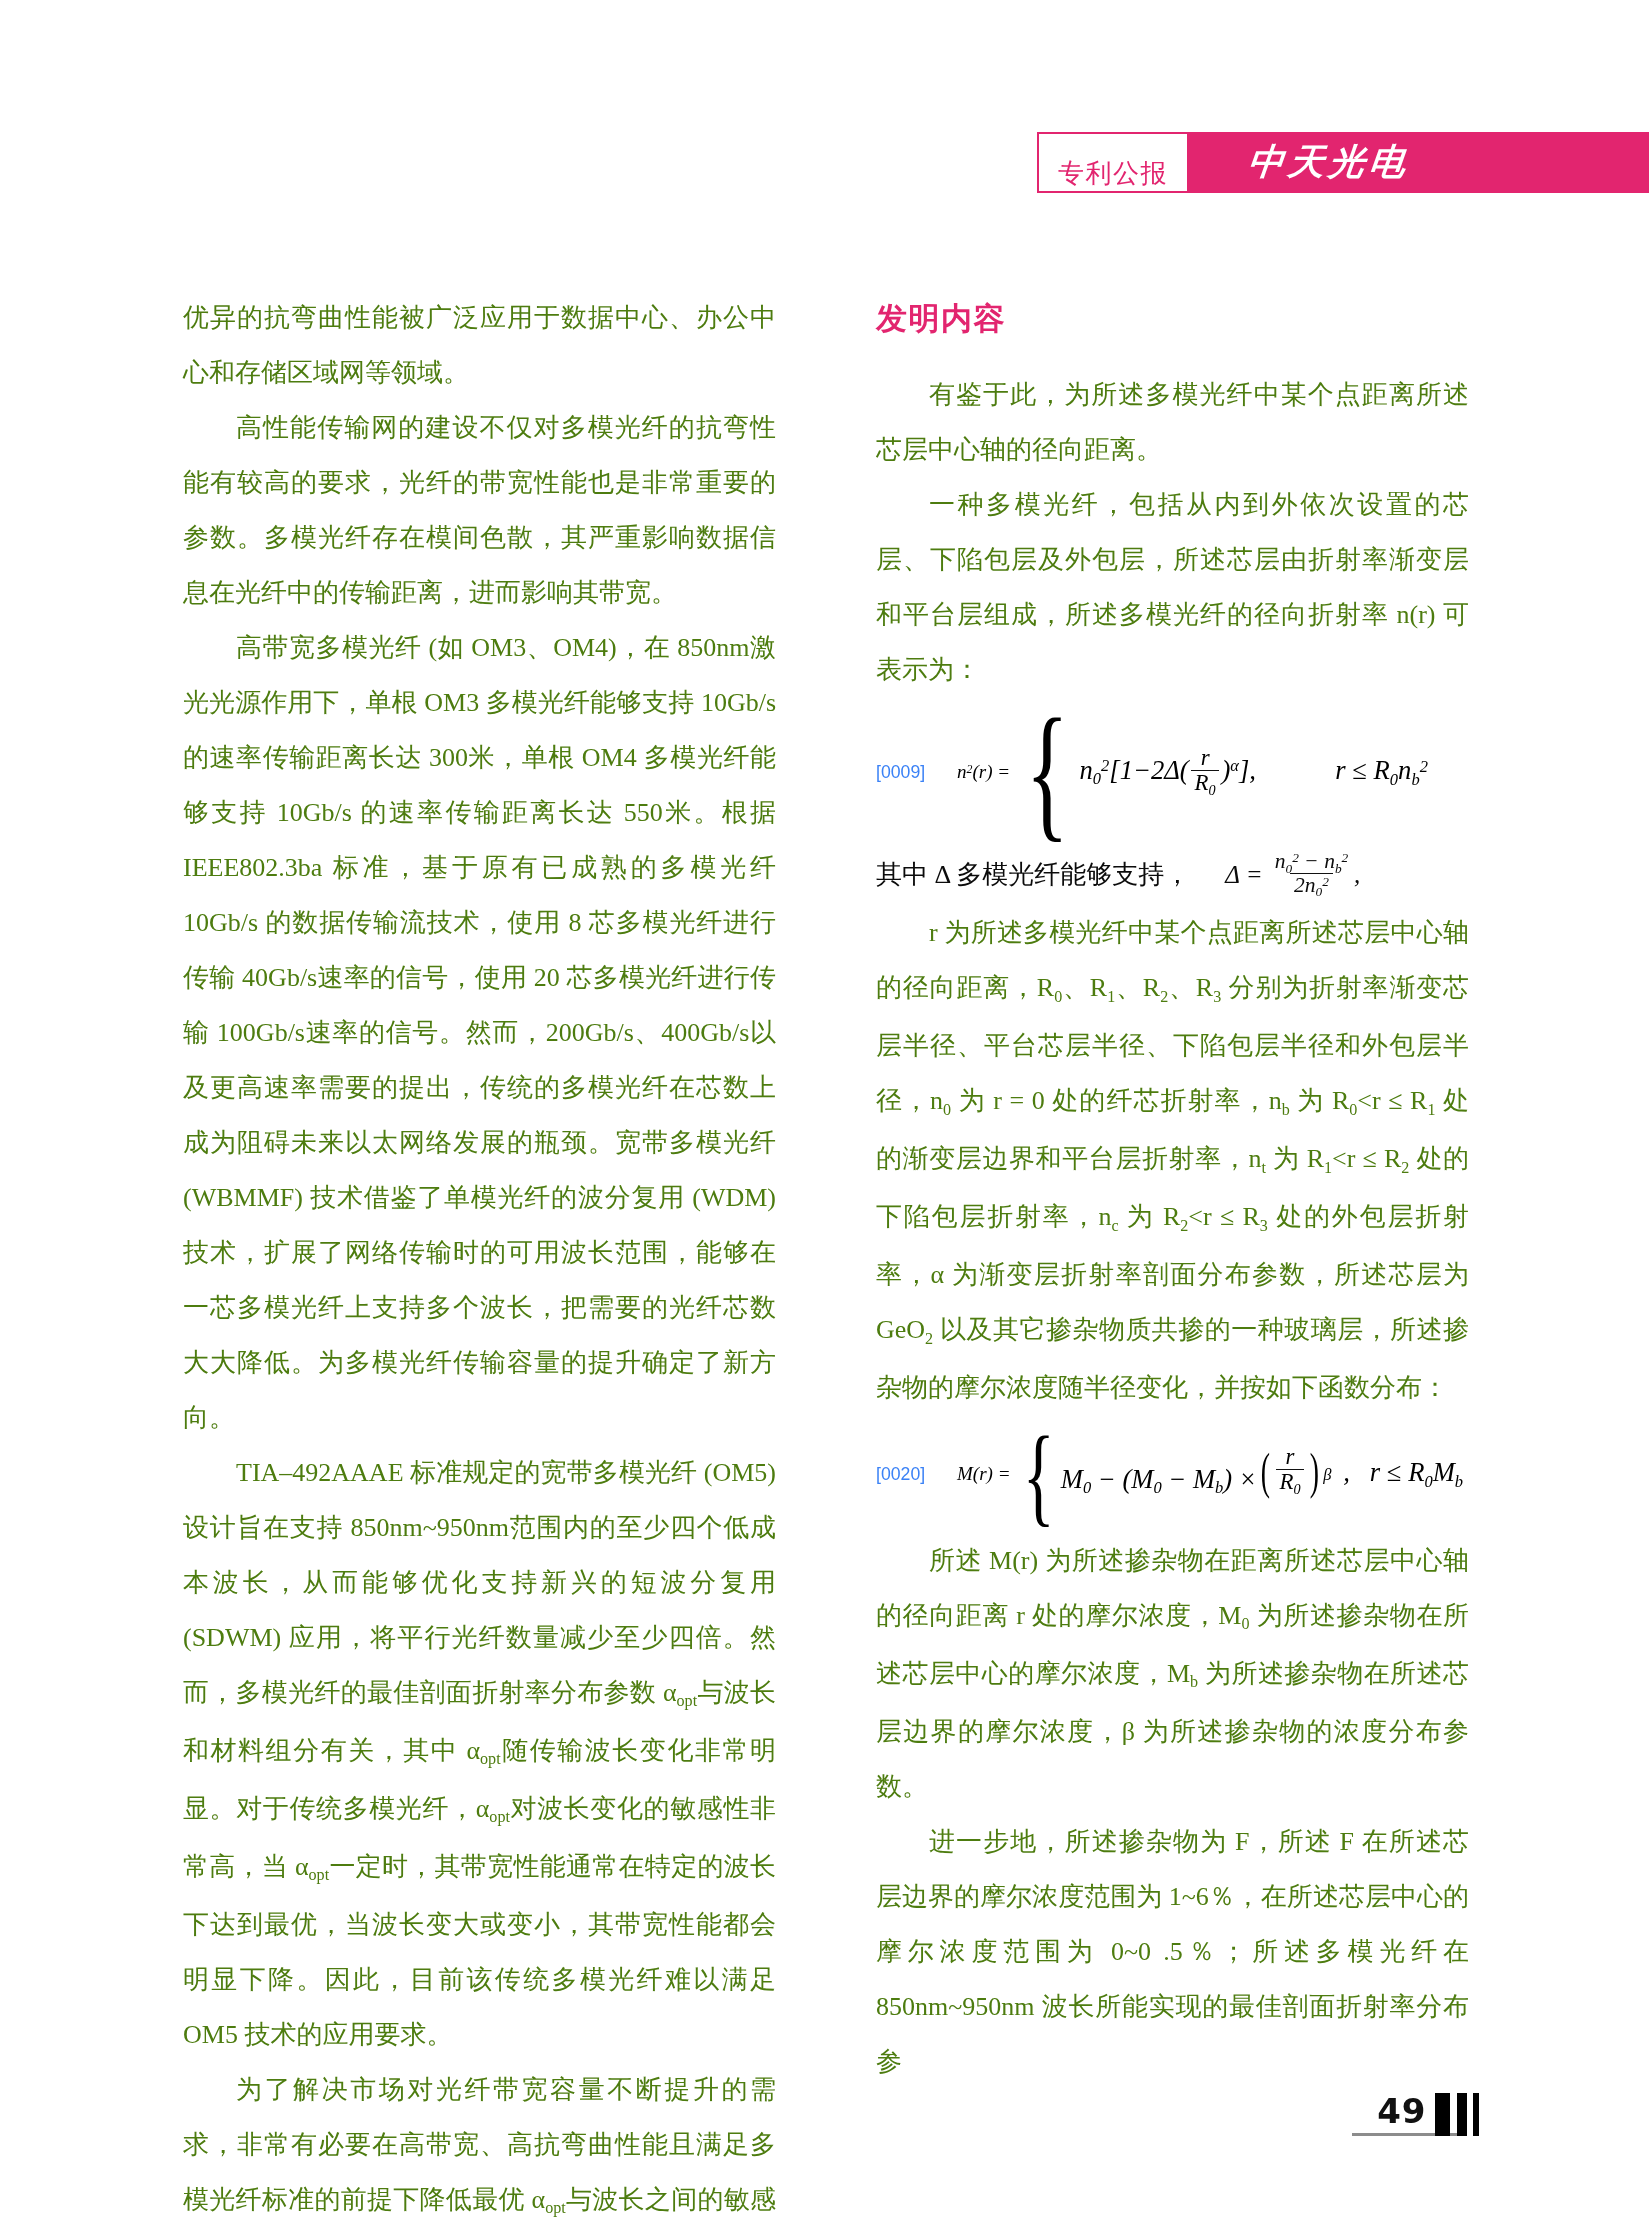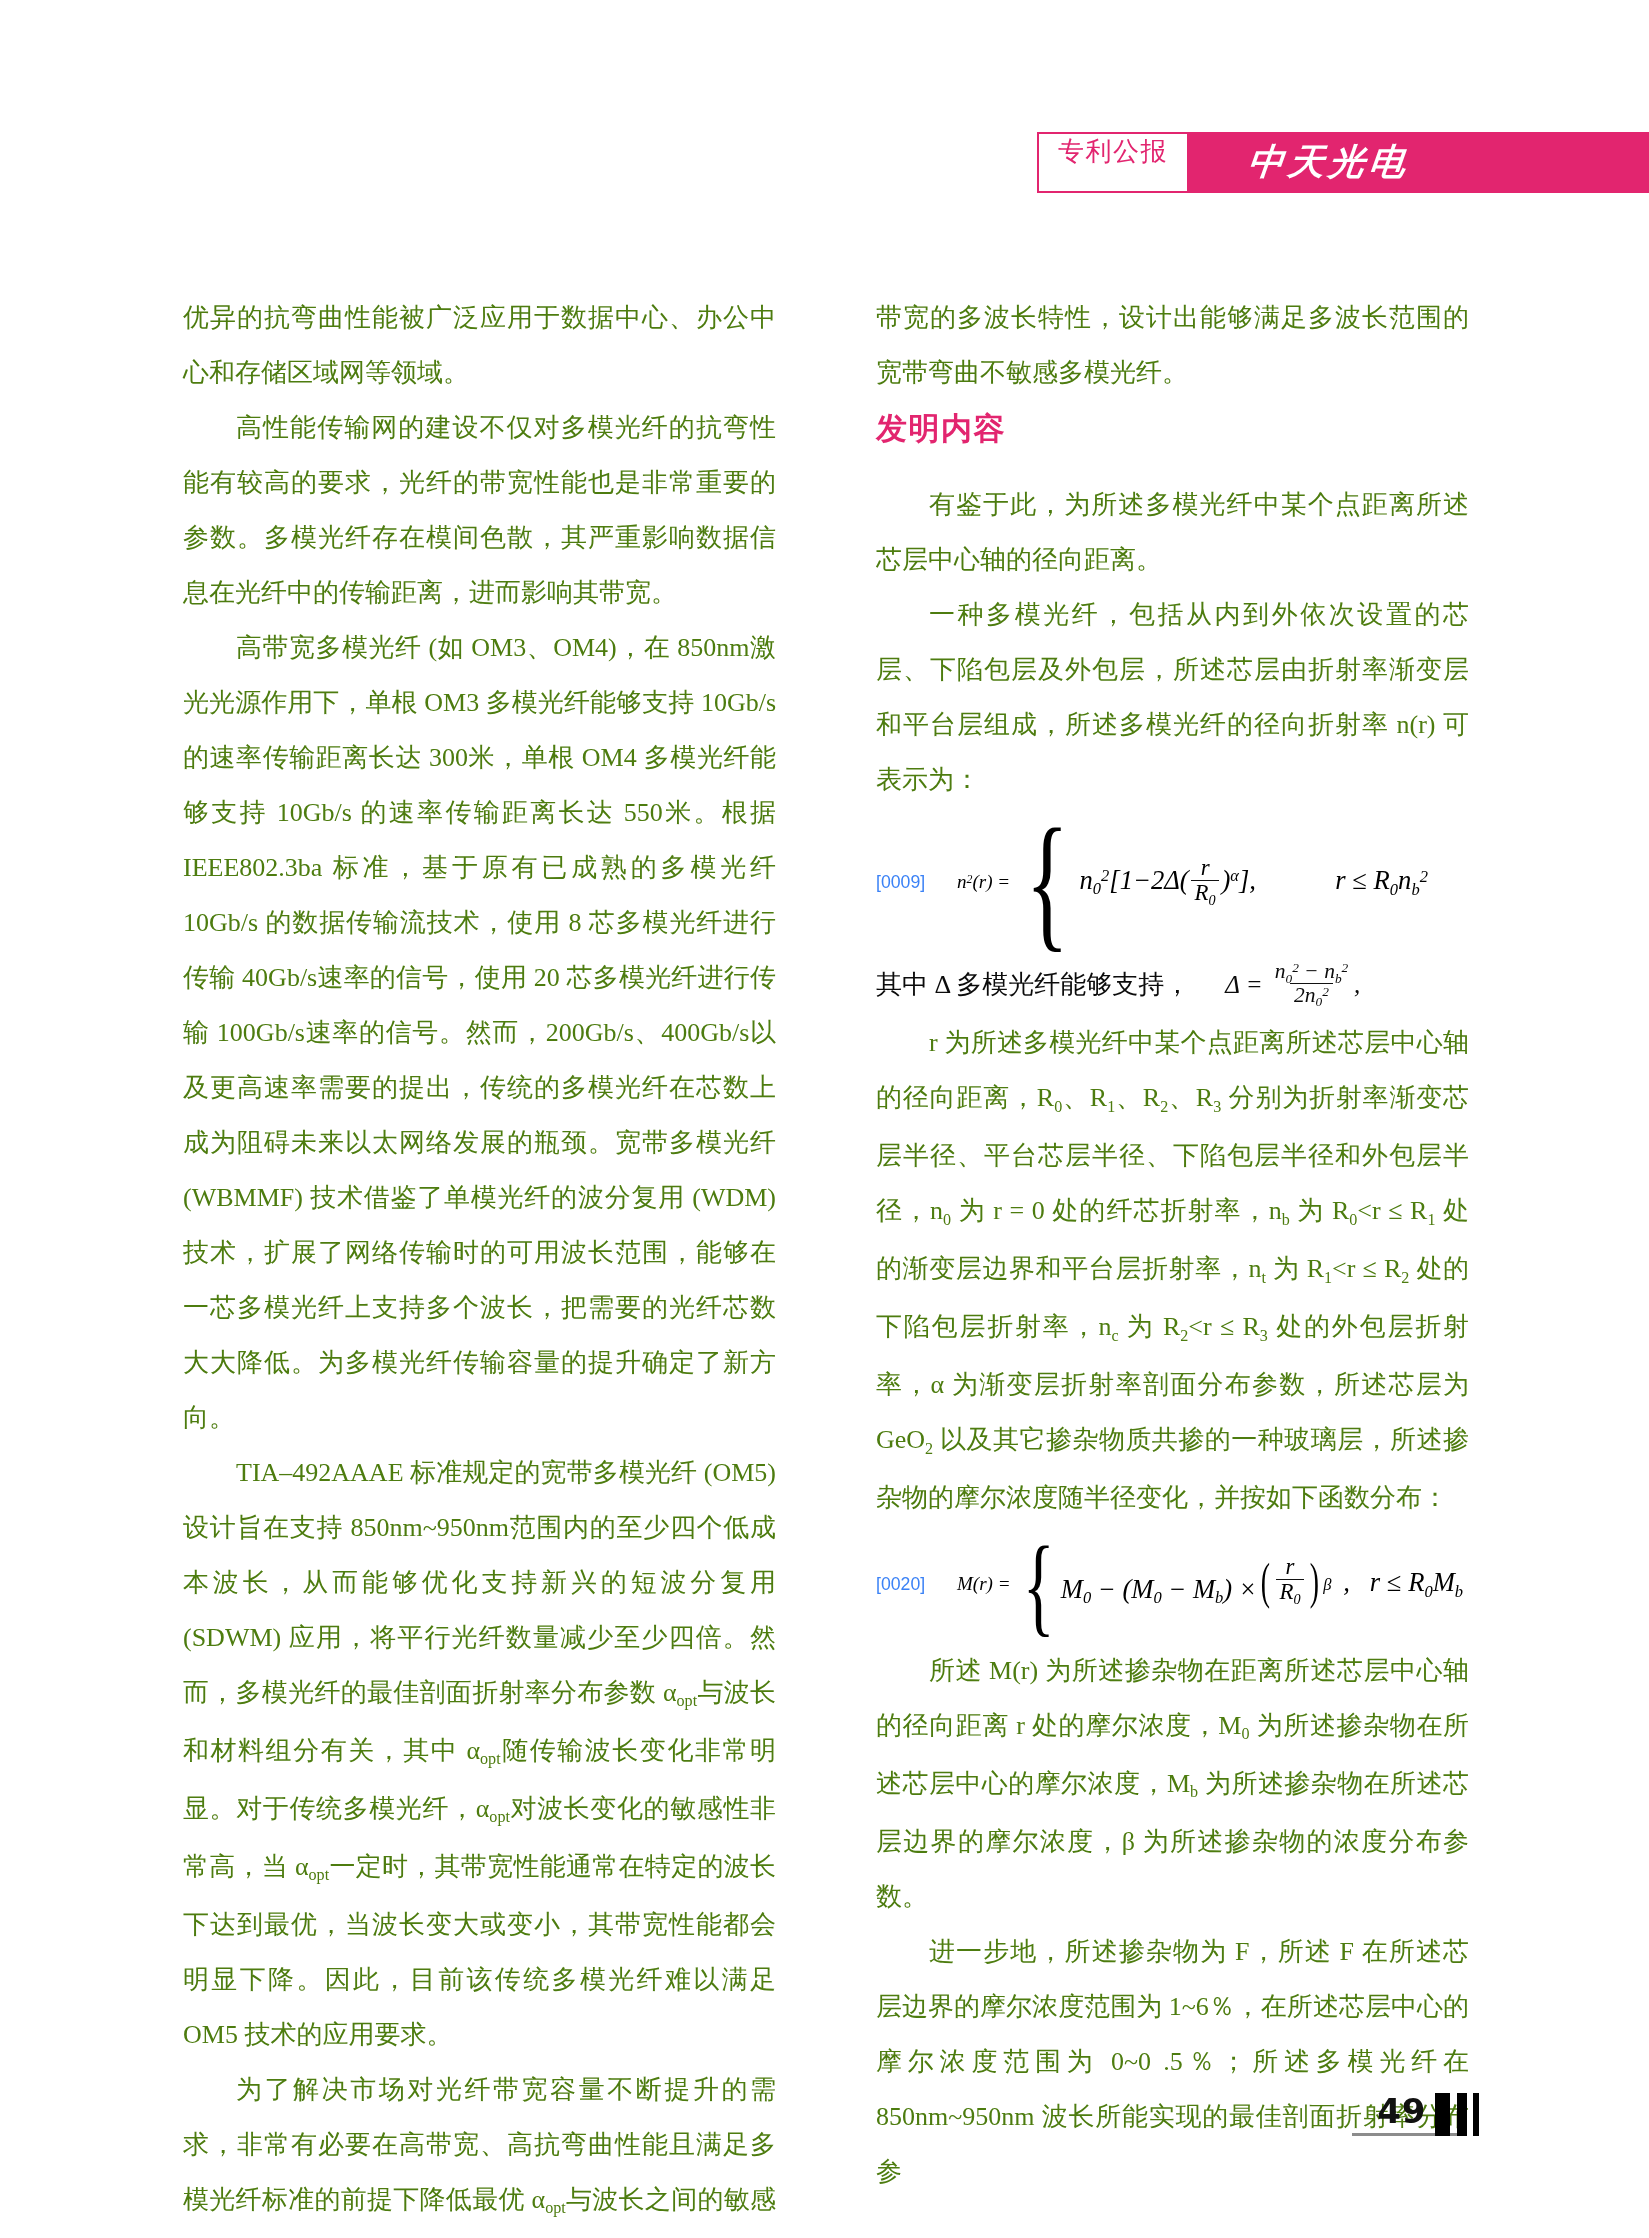--- a/index.html
+++ b/index.html
@@ -26,21 +26,21 @@
     height: 61px;
     display: flex;
     align-items: stretch;
   }
   .masthead-tag {
     width: 152px;
     background: #ffffff;
     border: 2.2px solid #E2256F;
     box-sizing: border-box;
     display: flex;
-    align-items: flex-start;
+    align-items: flex-end;
     justify-content: center;
   }
   .masthead-tag-text {
     color: #E2256F;
     font-size: 26px;
     letter-spacing: 1.5px;
     font-family: "Liberation Sans", "DejaVu Sans", sans-serif;
     font-weight: 500;
   }
   .masthead-brand {
@@ -248,21 +248,20 @@
       <p class="body indent">高带宽多模光纤 (如 OM3、OM4)，在 850nm激光光源作用下，单根 OM3 多模光纤能够支持 10Gb/s 的速率传输距离长达 300米，单根 OM4 多模光纤能够支持 10Gb/s 的速率传输距离长达 550米。根据 IEEE802.3ba 标准，基于原有已成熟的多模光纤 10Gb/s 的数据传输流技术，使用 8 芯多模光纤进行传输 40Gb/s速率的信号，使用 20 芯多模光纤进行传输 100Gb/s速率的信号。然而，200Gb/s、400Gb/s以及更高速率需要的提出，传统的多模光纤在芯数上成为阻碍未来以太网络发展的瓶颈。宽带多模光纤 (WBMMF) 技术借鉴了单模光纤的波分复用 (WDM)技术，扩展了网络传输时的可用波长范围，能够在一芯多模光纤上支持多个波长，把需要的光纤芯数大大降低。为多模光纤传输容量的提升确定了新方向。</p>
 
       <p class="body indent"><span>TIA–492AAAE 标准规定的宽带多模光纤 (OM5) 设计旨在支持 850nm~950nm范围内的至少四个低成本波长，从而能够优化支持新兴的短波分复用 (SDWM) 应用，将平行光纤数量减少至少四倍。然而，多模光纤的最佳剖面折射率分布参数 </span><span><span>α</span><sub>opt</sub></span><span>与波长和材料组分有关，其中 </span><span><span>α</span><sub>opt</sub></span><span>随传输波长变化非常明显。对于传统多模光纤，</span><span><span>α</span><sub>opt</sub></span><span>对波长变化的敏感性非常高，当 </span><span><span>α</span><sub>opt</sub></span><span>一定时，其带宽性能通常在特定的波长下达到最优，当波长变大或变小，其带宽性能都会明显下降。因此，目前该传统多模光纤难以满足 OM5 技术的应用要求。</span></p>
 
       <p class="body indent"><span>为了解决市场对光纤带宽容量不断提升的需求，非常有必要在高带宽、高抗弯曲性能且满足多模光纤标准的前提下降低最优 </span><span><span>α</span><sub>opt</sub></span><span>与波长之间的敏感性，优化</span></p>
 
     </div>
 
     <div class="col">
 
-      <p class="body">带宽的多波长特性，设计出能够满足多波长范围的宽带弯曲不敏感多模光纤。</p>
 
       <h2 class="section-title">发明内容</h2>
 
       <p class="body indent">有鉴于此，为所述多模光纤中某个点距离所述芯层中心轴的径向距离。</p>
 
       <p class="body indent">一种多模光纤，包括从内到外依次设置的芯层、下陷包层及外包层，所述芯层由折射率渐变层和平台层组成，所述多模光纤的径向折射率 n(r) 可表示为：</p>
 
       <div class="formula-block">
         <div class="formula-tag">[0009]</div>
         <div class="formula-body">

